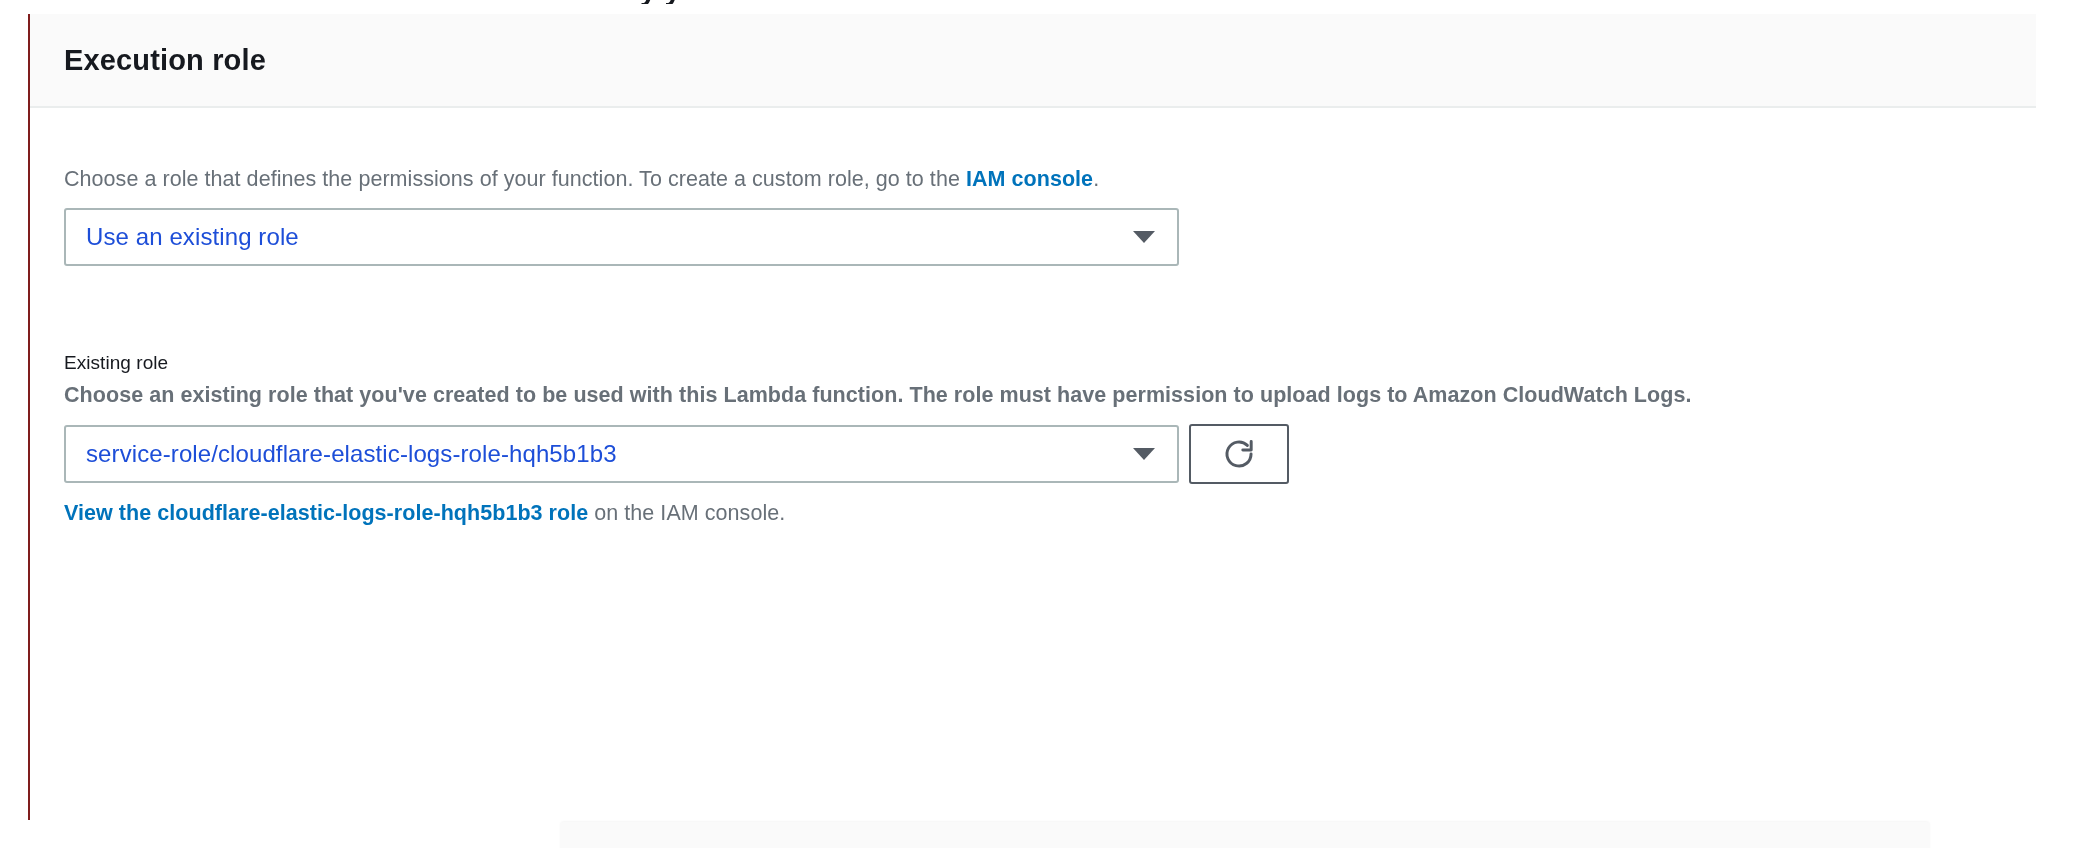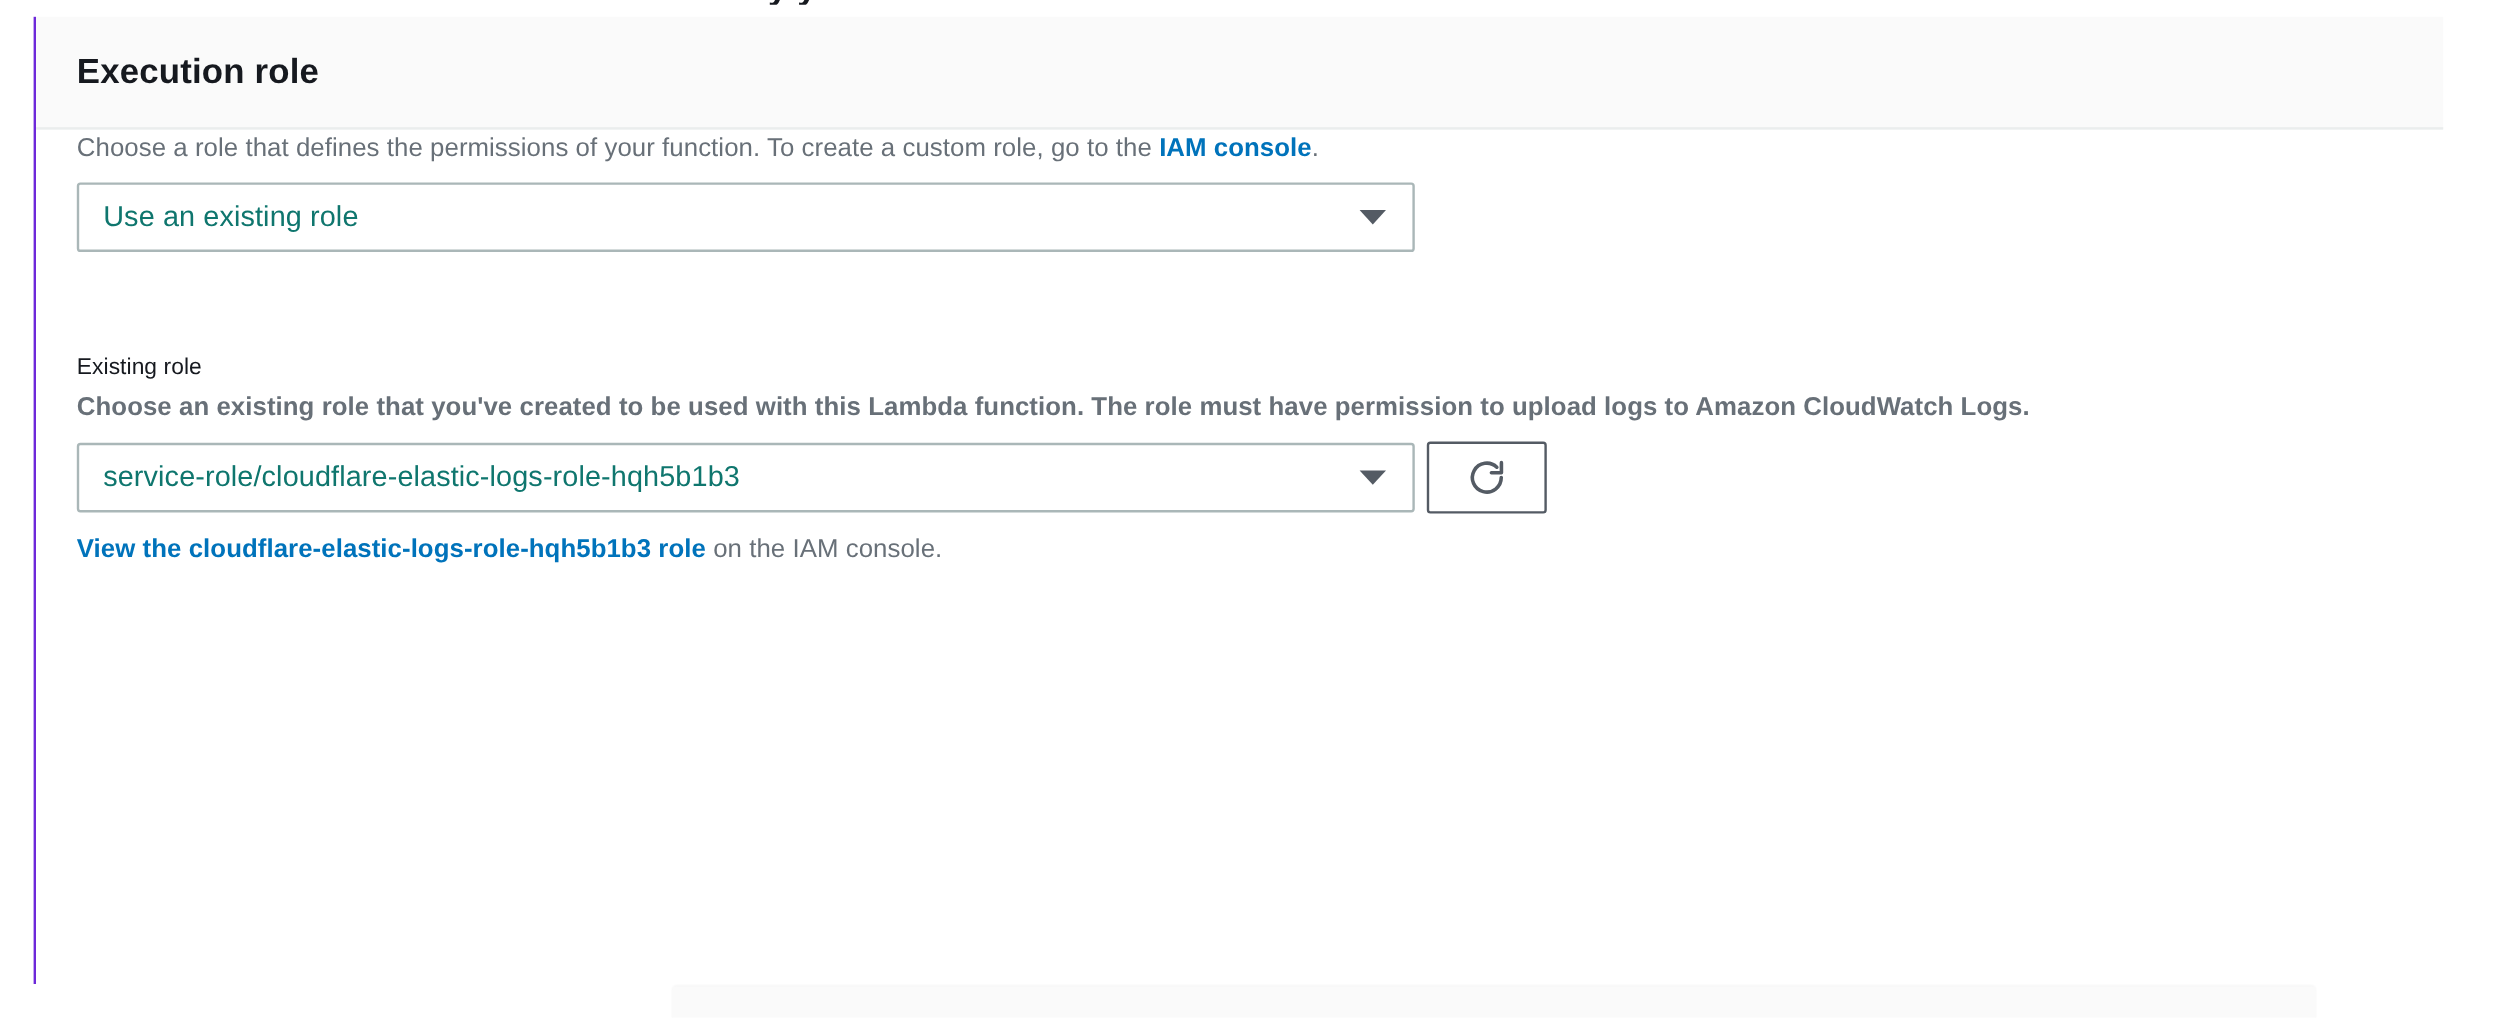--- a/index.html
+++ b/index.html
@@ -41,21 +41,21 @@
   }
 
   
   .card {
     position: absolute;
     left: 28px;
     top: 14px;
     width: 2008px;
     min-height: 806px;
     background: #ffffff;
-    border-left: 2px solid #6d28d9;
+    border-left: 2px solid #7f1d1d;
     box-sizing: border-box;
   }
 
   .card-header {
     height: 94px;
     background: #fafafa;
     border-bottom: 2px solid #eaeded;
     display: flex;
     align-items: center;
     padding-left: 34px;
@@ -103,40 +103,40 @@
     border: 2px solid #aab7b8;
     border-radius: 3px;
     box-sizing: border-box;
     display: flex;
     align-items: center;
     padding: 0 58px 0 20px;
     cursor: pointer;
   }
   .select .select-value {
     font-size: 24px;
-    color: #0f766e;
+    color: #1d4ed8;
     letter-spacing: 0.1px;
     white-space: nowrap;
     overflow: hidden;
     text-overflow: ellipsis;
   }
   .select .caret {
     position: absolute;
     right: 22px;
     top: 50%;
     transform: translateY(-50%);
     width: 0;
     height: 0;
     border-left: 11px solid transparent;
     border-right: 11px solid transparent;
     border-top: 12px solid #545b64;
   }
 
   
-  .row-desc-1 { }
+  .row-desc-1 { margin-top: 56px; }
   .select-1 { margin-top: 14px; width: 1115px; }
 
   .block-existing { margin-top: 82px; }
   .desc-existing { margin-top: 2px; width: 1985px; font-weight: bold; }
 
   .select-row {
     margin-top: 14px;
     display: flex;
     align-items: center;
     gap: 10px;

